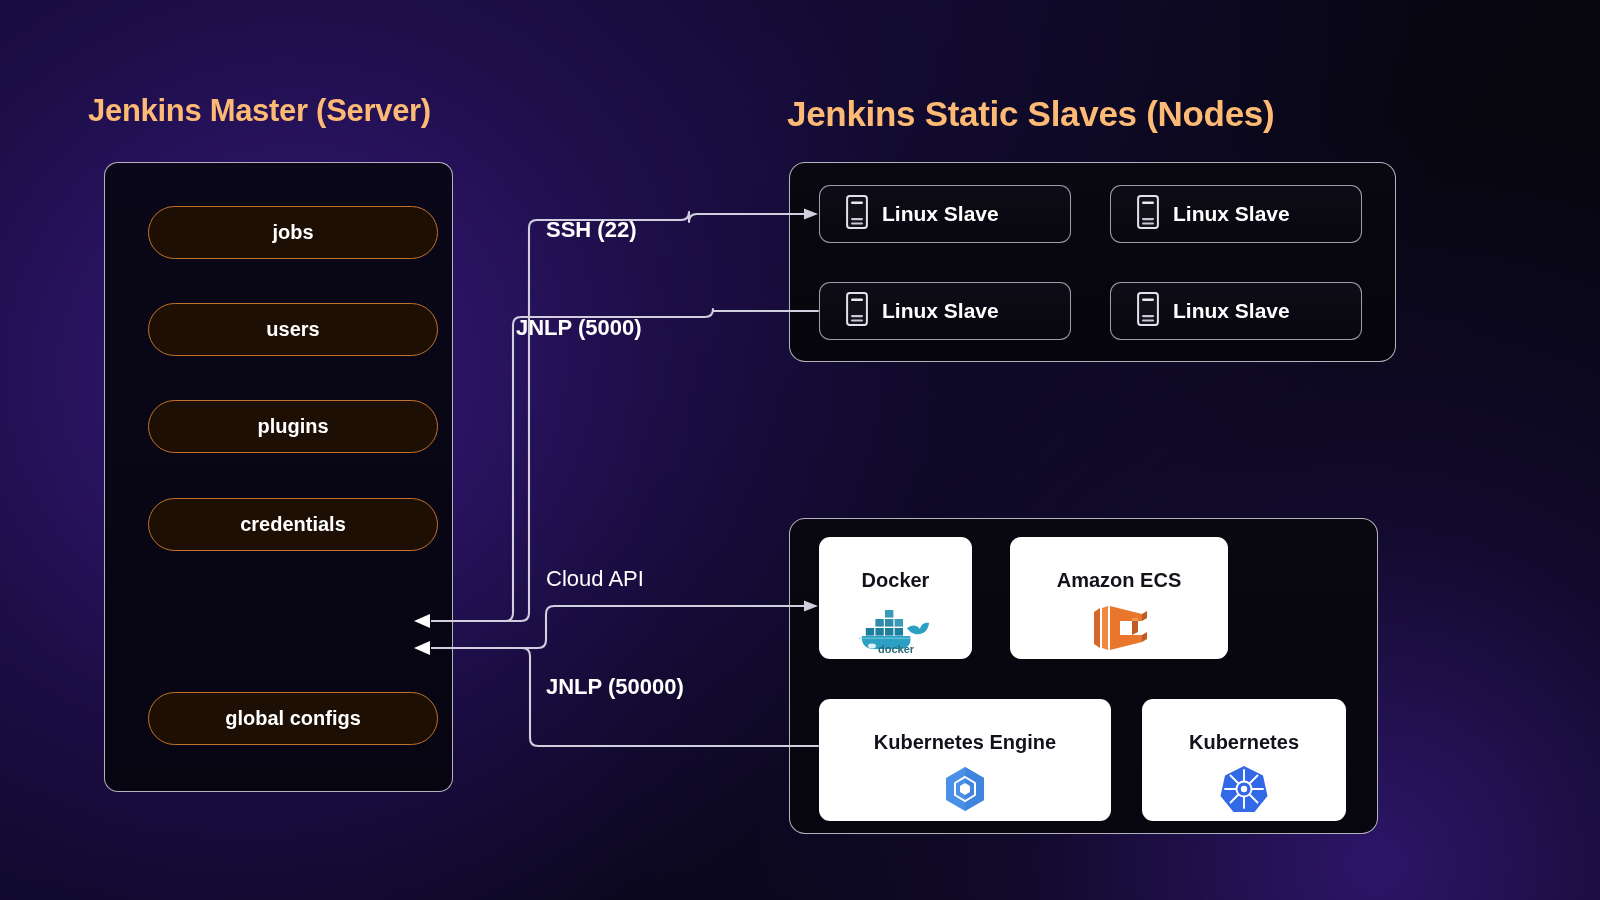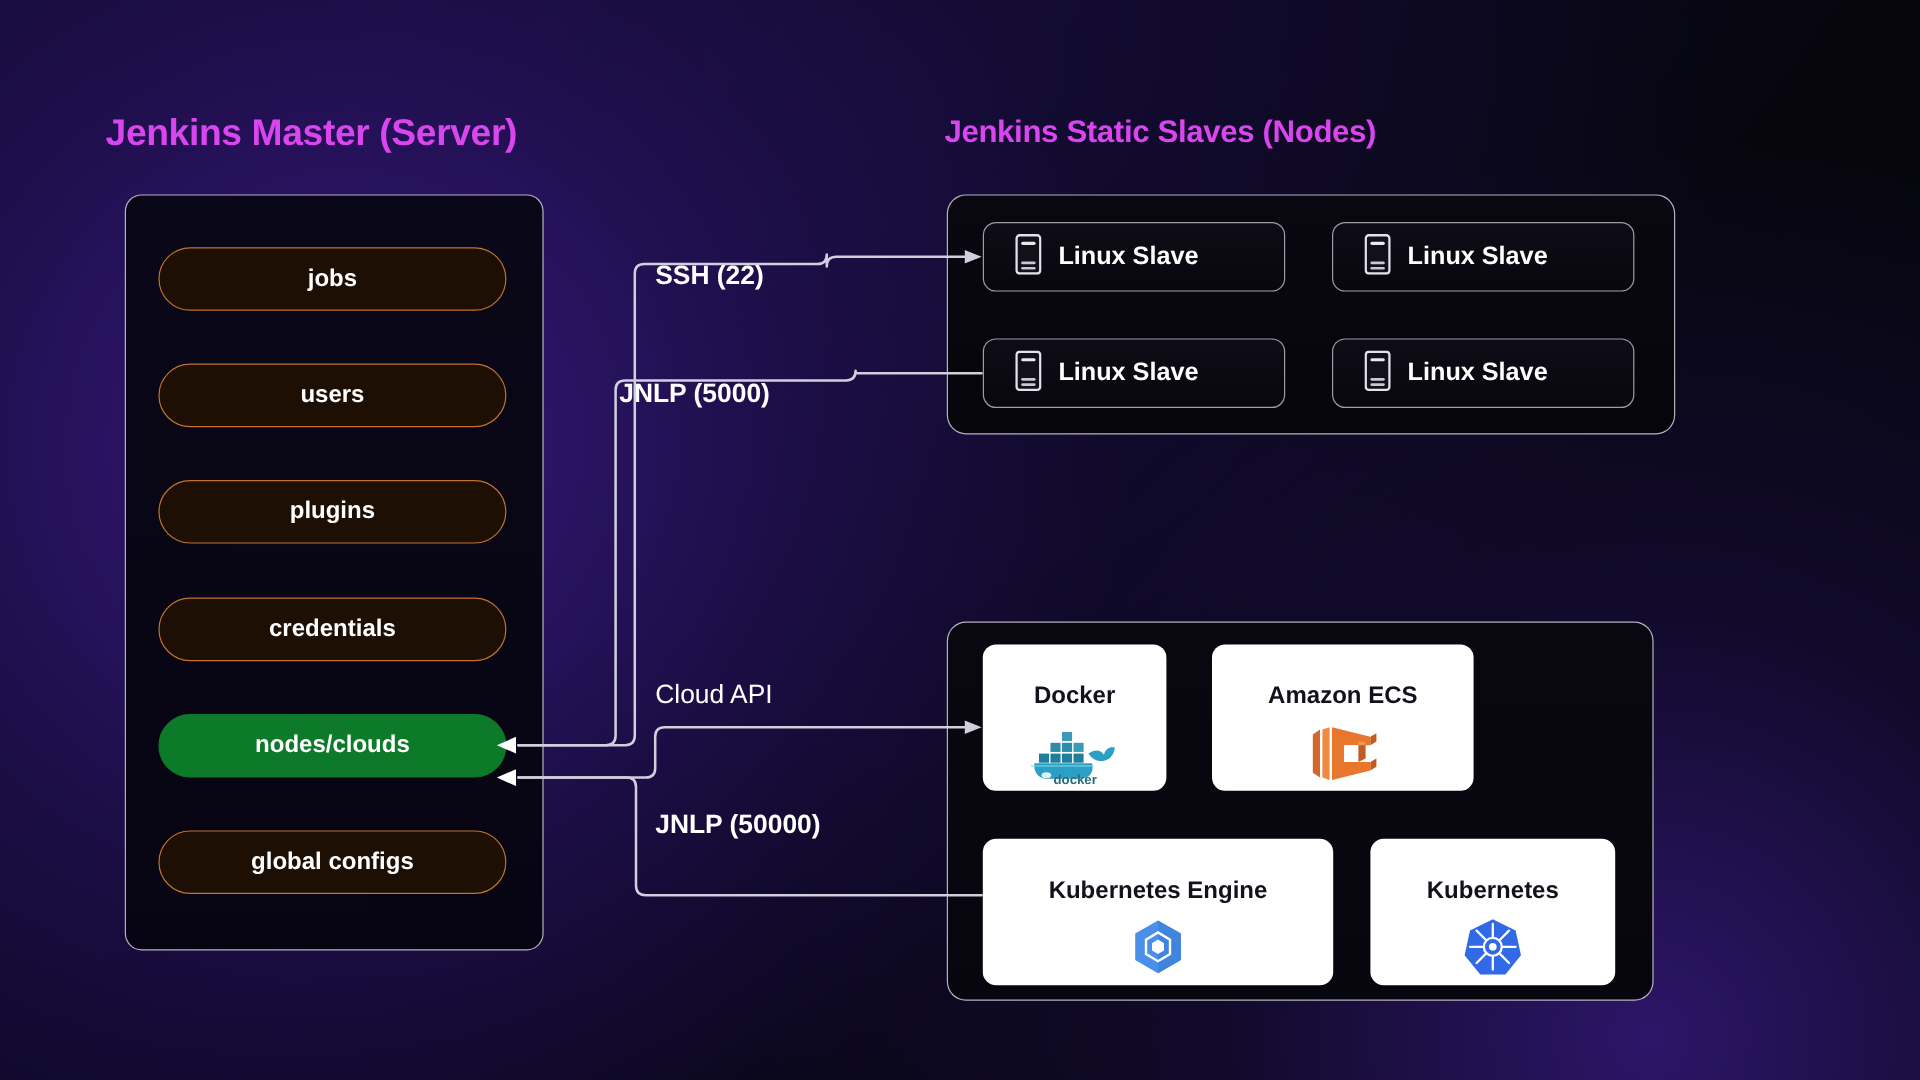--- a/index.html
+++ b/index.html
@@ -13,40 +13,40 @@
     position:absolute; inset:0;
     background:
       radial-gradient(circle at 18% 42%, rgba(58,26,130,0.95) 0%, rgba(40,18,96,0.55) 26%, rgba(18,10,48,0.15) 46%, rgba(8,6,22,0) 62%),
       radial-gradient(circle at 86% 96%, rgba(52,24,120,0.85) 0%, rgba(30,14,76,0.45) 22%, rgba(10,6,28,0) 46%),
       radial-gradient(circle at 50% 6%, rgba(30,16,72,0.5) 0%, rgba(8,5,20,0) 55%),
       linear-gradient(125deg,#120a30 0%, #0b0722 38%, #07060f 70%, #060610 100%);
   }
   #stage{ position:absolute; inset:0; }
 
   .sec-title{
-    position:absolute; color:#d946ef; font-weight:bold; letter-spacing:-0.3px;
+    position:absolute; color:#fdba74; font-weight:bold; letter-spacing:-0.3px;
     white-space:nowrap;
   }
   #title-master{ left:88px; top:93px;  font-size:31px; }
-  #title-static{ left:787px; top:94px; font-size:26px; }
+  #title-static{ left:787px; top:94px; font-size:35px; }
   #title-dynamic{left:787px; top:451px;font-size:29px; }
 
   .panel{
     position:absolute; border:1.6px solid rgba(222,222,235,0.80);
     border-radius:16px; background:rgba(6,5,14,0.90);
   }
   #panel-master{ left:104px; top:162px; width:349px; height:630px; border-radius:14px;
      background:linear-gradient(180deg,#0a0818 0%,#070512 100%); }
   #panel-static{ left:789px; top:162px; width:607px; height:200px;
      background:linear-gradient(180deg,#09070f 0%,#06050c 100%); }
   #panel-dynamic{ left:789px; top:518px; width:589px; height:316px;
      background:linear-gradient(180deg,#09070f 0%,#07050e 100%); }
 
   .pill{
-    position:absolute; left:132px; width:290px; height:53px; border-radius:27px;
+    position:absolute; left:148px; width:290px; height:53px; border-radius:27px;
     display:flex; align-items:center; justify-content:center;
     color:#ffffff; font-size:20px; font-weight:bold;
     background:#1d0f04; border:1.5px solid #c2722c;
   }
   .pill.active{ background:#0d7a2a; border-color:#0d7a2a; box-shadow:0 0 0 0 transparent; }
 
   .slave{
     position:absolute; width:252px; height:58px; border-radius:11px;
     border:1.4px solid rgba(214,214,226,0.72);
     background:linear-gradient(180deg,#0e0c16 0%,#08070e 100%);
@@ -91,23 +91,20 @@
       <span>jobs</span>
     </div>
   <div class="pill" style="top:303px">
       <span>users</span>
     </div>
   <div class="pill" style="top:400px">
       <span>plugins</span>
     </div>
   <div class="pill" style="top:498px">
       <span>credentials</span>
-    </div>
-  <div class="pill active" style="top:595px">
-      <span>nodes/clouds</span>
     </div>
   <div class="pill" style="top:692px">
       <span>global configs</span>
     </div>
 
   <div class="panel" id="panel-static"></div>
 
   <div class="slave" style="left:819px;  top:185px;">
     <span>
       <svg width="22" height="34" viewBox="0 0 22 34">

